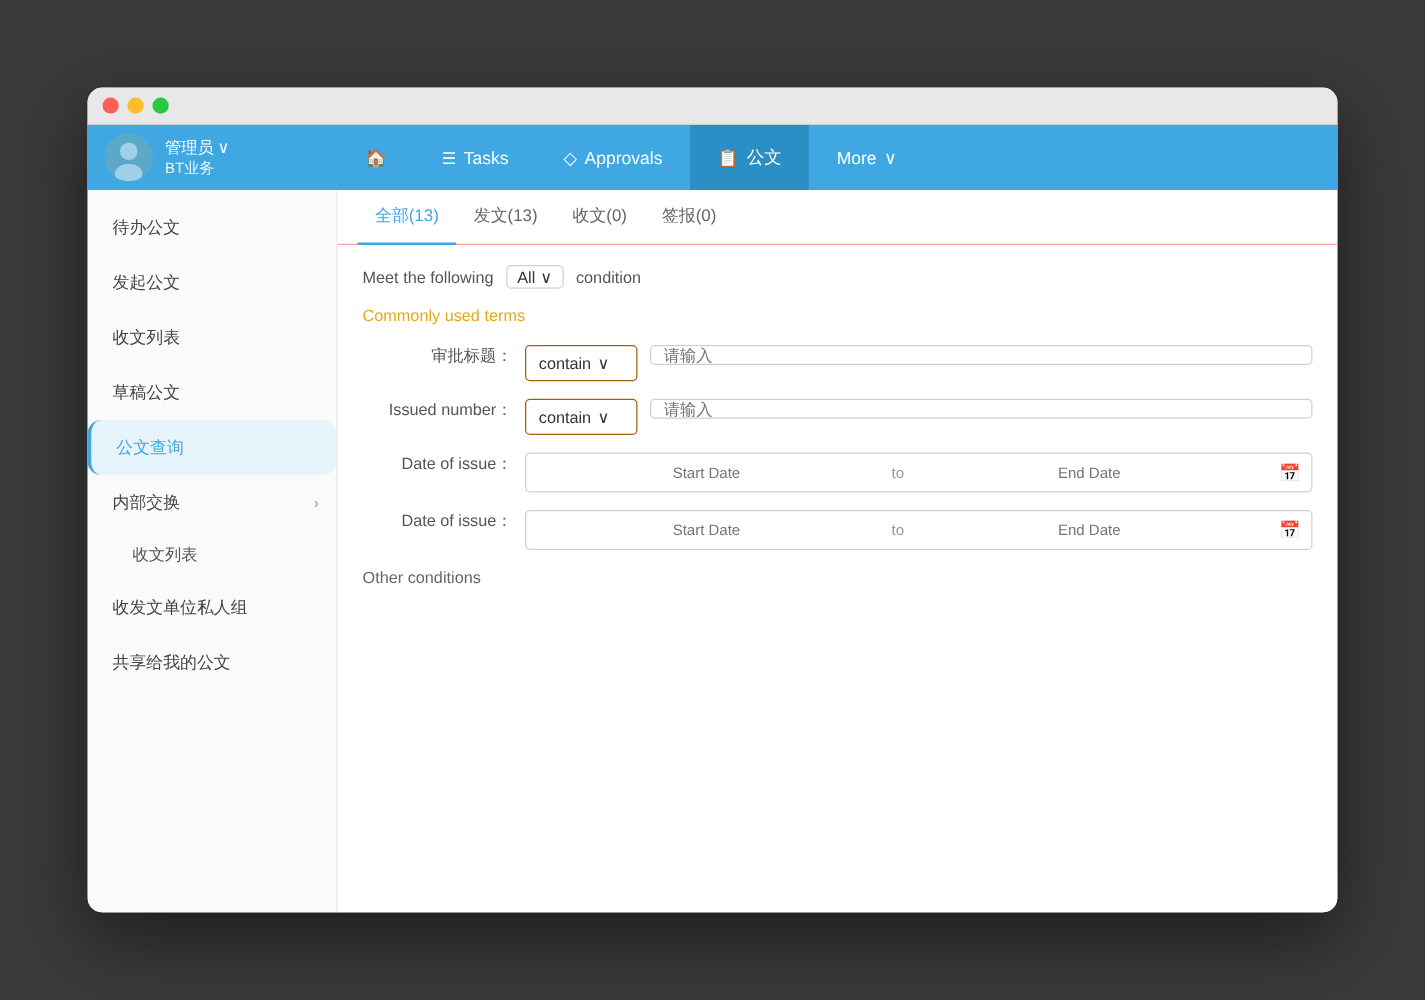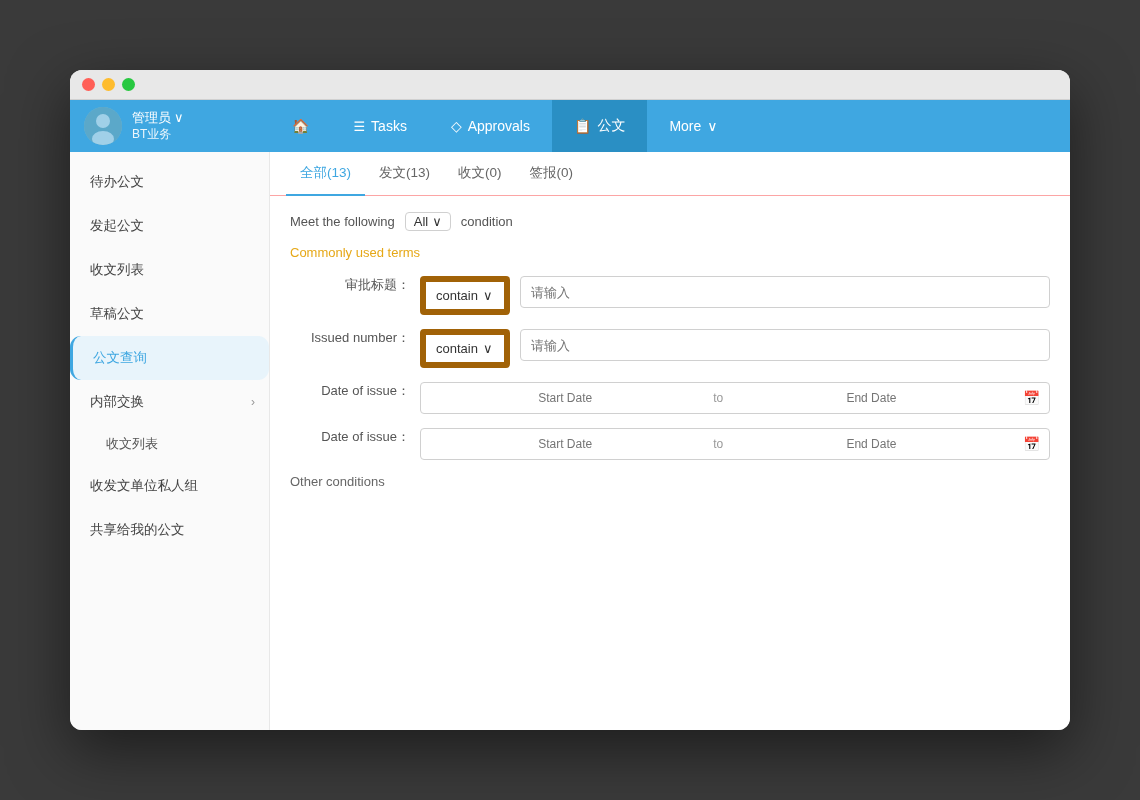--- a/index.html
+++ b/index.html
@@ -219,34 +219,34 @@
     .filter-row-label {
       width: 120px;
       font-size: 13px;
       color: #555;
       text-align: right;
       flex-shrink: 0;
     }
     .filter-dropdown {
       display: flex;
       align-items: center;
-      border: 6px solid #a16207;
+      border: 1px solid #a16207;
       border-radius: 4px;
       padding: 6px 10px;
       font-size: 13px;
       color: #333;
       cursor: pointer;
       background: white;
       gap: 5px;
       width: 90px;
       flex-shrink: 0;
     }
     .filter-input {
       flex: 1;
-      height: 32px;
+      height: 16px;
       border: 1px solid #d0d0d0;
       border-radius: 4px;
       padding: 0 10px;
       font-size: 13px;
       color: #999;
       outline: none;
       background: white;
     }
     .date-range {
       flex: 1;

